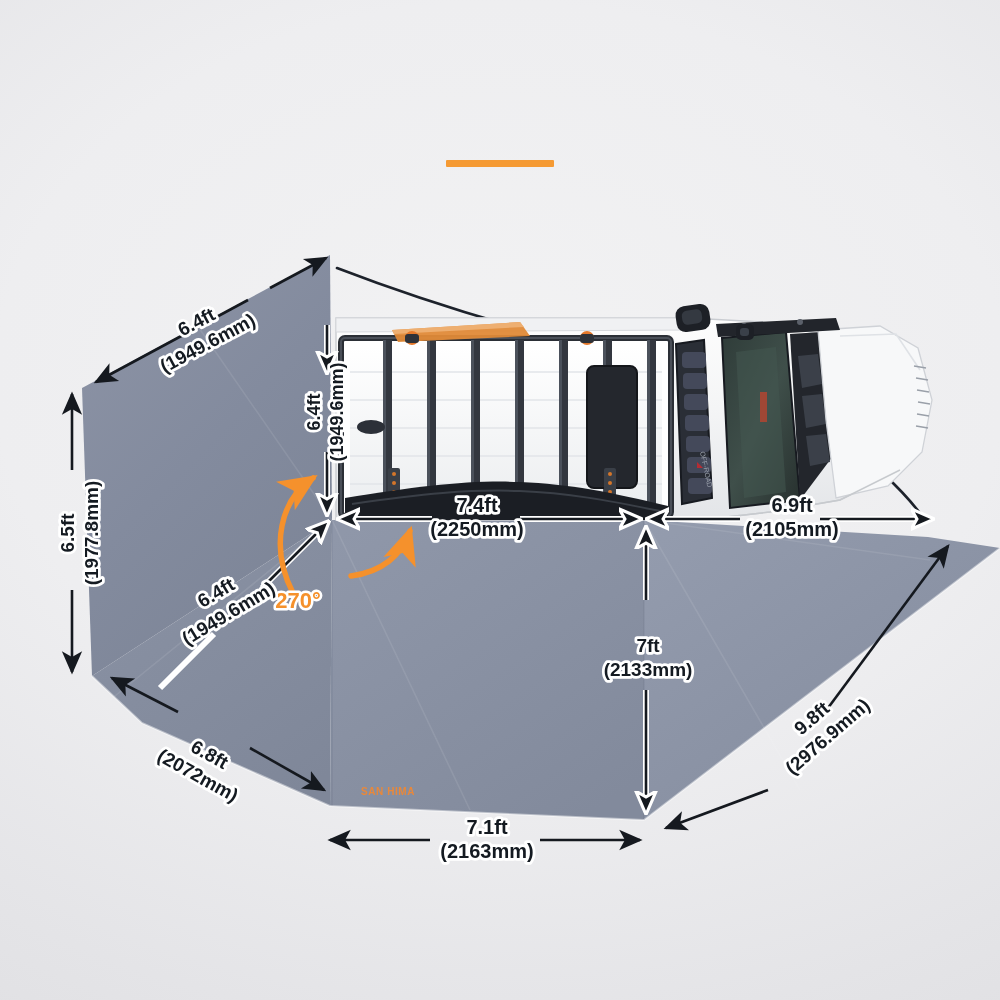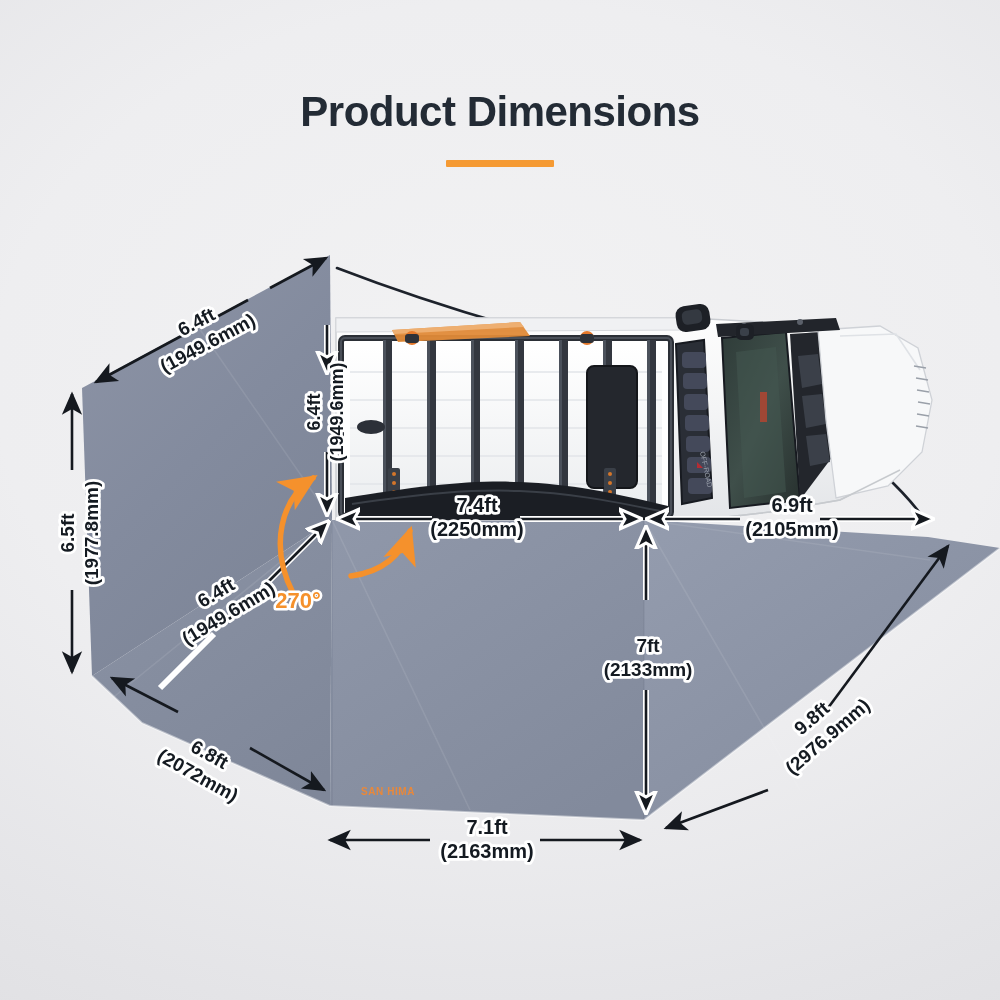--- a/index.html
+++ b/index.html
@@ -34,21 +34,20 @@
   }
   .ang-txt{font-family:"Liberation Sans", sans-serif;font-weight:bold;fill:#f5912c;}
   .ang-out{font-family:"Liberation Sans", sans-serif;font-weight:bold;fill:none;stroke:#ffffff;stroke-width:5;stroke-linejoin:round;}
   .brand{font-family:"Liberation Sans", sans-serif;font-weight:bold;fill:#e9883a;}
 </style>
 </head>
 <body>
 
 <div id="stage">
 
-  <div id="title">Product Dimensions</div>
   <div id="title-rule"></div>
 
   <svg viewBox="0 0 1000 1000">
     <defs>
       <linearGradient id="fabLeft" x1="0" y1="0" x2="0.6" y2="1">
         <stop offset="0%" stop-color="#8d94a6"></stop>
         <stop offset="55%" stop-color="#838b9e"></stop>
         <stop offset="100%" stop-color="#7d8597"></stop>
       </linearGradient>
       <linearGradient id="fabMidA" x1="0.1" y1="0" x2="0.8" y2="1">

